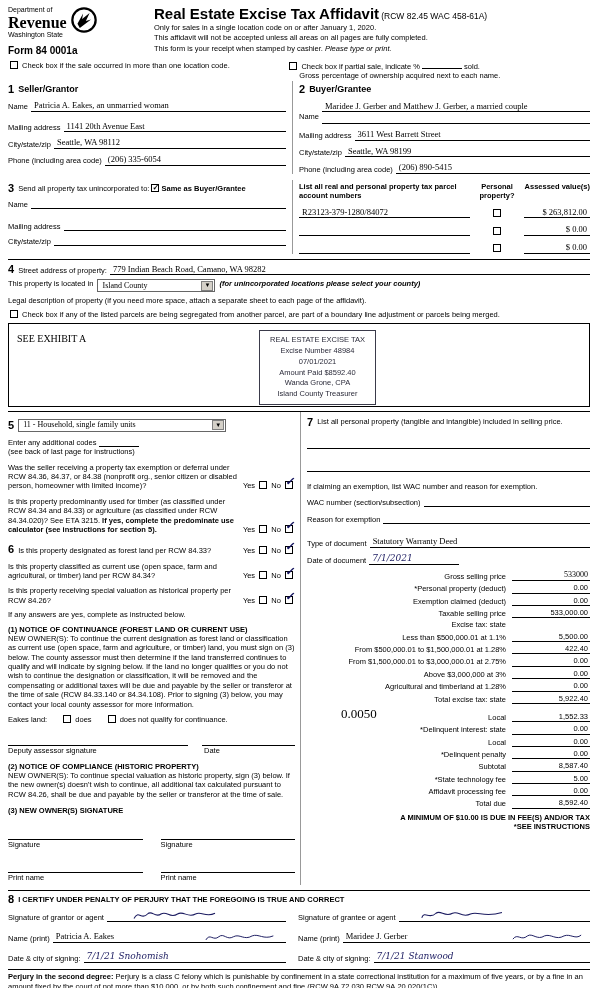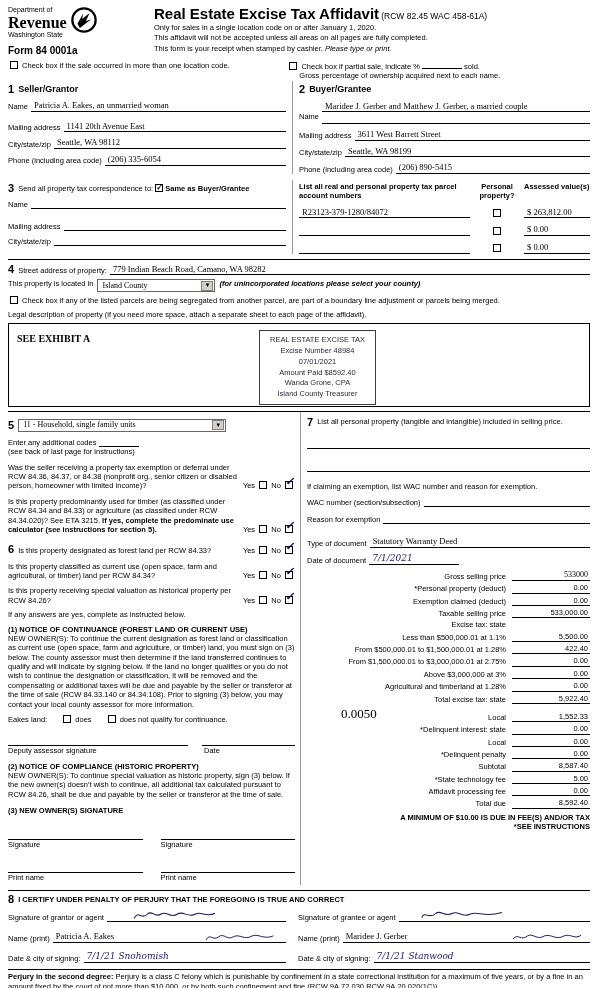--- a/index.html
+++ b/index.html
@@ -29,27 +29,27 @@
 .tc-l{width:48%}.tc-r{width:52%}
 .pctline{display:inline-block;width:40px;border-bottom:1px solid #000;height:8px}
 .tc-sub{margin-left:12px}
 .cols{display:flex}
 .col-l{width:284px;padding-right:6px}
 .col-r{flex:1;border-left:1px solid #999;padding-left:6px}
 .head9{font-size:9px;font-weight:bold}
 .ruled{flex:1;line-height:12px;background-image:repeating-linear-gradient(to bottom,transparent 0,transparent 11px,#000 11px,#000 12px);padding:0 3px}
 .ptable-h{display:flex;font-weight:bold;margin-top:2px}
 .ptable-r{display:flex;align-items:flex-end;margin-top:6px}
-.pt-c1{flex:1}.pt-c2{width:54px;text-align:center}.pt-c3{width:66px;text-align:left}
+.pt-c1{flex:1}.pt-c2{width:54px;text-align:center}.pt-c3{width:66px;text-align:right}
 .sec4{border-top:1px solid #000;margin-top:5px;padding-top:2px}
 .locrow{display:flex;align-items:flex-start;margin-top:4px;gap:4px}
 .select{display:inline-flex;align-items:center;justify-content:space-between;border:1px solid #666;background:#fff;padding:1px 1px 1px 4px;min-width:150px;height:13px}
 .sel-arrow{width:12px;height:10px;background:#d4d0c8;border:1px solid #808080;font-size:6px;display:flex;align-items:center;justify-content:center;margin-left:6px}
 .legalbox{border:1px solid #000;margin-top:4px;height:84px;display:flex;justify-content:flex-start;align-items:flex-start;padding:5px 8px;position:relative}
-.exhibit{font-weight:bold;font-size:10px;font-family:"Liberation Serif",serif;margin-top:4px}
+.exhibit{font-weight:normal;font-size:10px;font-family:"Liberation Serif",serif;margin-top:4px}
 .stamp{position:absolute;left:250px;top:6px;border:1px solid #3a3a4a;color:#2b2b3a;text-align:center;padding:4px 10px;line-height:1.45;font-size:7.5px}
 .mid{display:flex;border-top:1px solid #000;margin-top:4px;flex:0 0 auto}
 .mid-l{width:292px;padding:3px 5px 3px 0}
 .mid-r{flex:1;border-left:1px solid #999;padding:3px 0 3px 6px}
 .qrow{display:flex;align-items:flex-end;margin-top:6px}
 .qtext{flex:1;padding-right:4px}
 .yn{white-space:nowrap;flex:none}
 .blankline{border-bottom:1px solid #000;height:11px;margin-top:1px}
 .trow{display:flex;align-items:flex-end;margin-top:2px}
 .tfill{flex:1}
@@ -161,21 +161,21 @@
           <span class="lbl">Phone (including area code)</span>
           <span class="line"><span class="val">(206) 890-5415</span></span>
         </div>
     </div>
   </div>
 
   <div class="cols" style="margin-top:6px">
     <div class="col-l">
       <div class="sec-head" style="flex-wrap:wrap">
         <span class="secnum">3</span>
-        <span>Send all property tax correspondence to:</span>
+        <span>Send all property tax unincorporated to:</span>
         <span class="cb typed">
             <span class="tick">✓</span>
           </span>
         <b>Same as Buyer/Grantee</b>
       </div>
       <div class="field">
           <span class="lbl">Name</span>
           <span class="line"></span>
         </div>
       <div class="field" style="margin-top:12px">
@@ -218,25 +218,25 @@
       <span class="line"><span class="val">779 Indian Beach Road, Camano, WA 98282</span></span>
     </div>
     <div class="locrow">
       <span>This property is located in</span>
       <span class="select" style="min-width:118px">
         <span class="val" style="font-size:8px">Island County</span>
         <span class="sel-arrow">▼</span>
       </span>
       <b class="it">(for unincorporated locations please select your county)</b>
     </div>
+    <div style="margin-top:4px">Legal description of property (if you need more space, attach a separate sheet to each page of the affidavit).</div>
     <div style="margin-top:4px">
       <span class="cb"></span>
       <span>Check box if any of the listed parcels are being segregated from another parcel, are part of a boundary line adjustment or parcels being merged.</span>
     </div>
-    <div style="margin-top:4px">Legal description of property (if you need more space, attach a separate sheet to each page of the affidavit).</div>
     <div class="legalbox">
       <span class="exhibit">SEE EXHIBIT A</span>
       <div class="stamp">
         <div>REAL ESTATE EXCISE TAX</div>
         <div>Excise Number 48984</div>
         <div>07/01/2021</div>
         <div>Amount Paid $8592.40</div>
         <div>Wanda Grone, CPA</div>
         <div>Island County Treasurer</div>
       </div>

